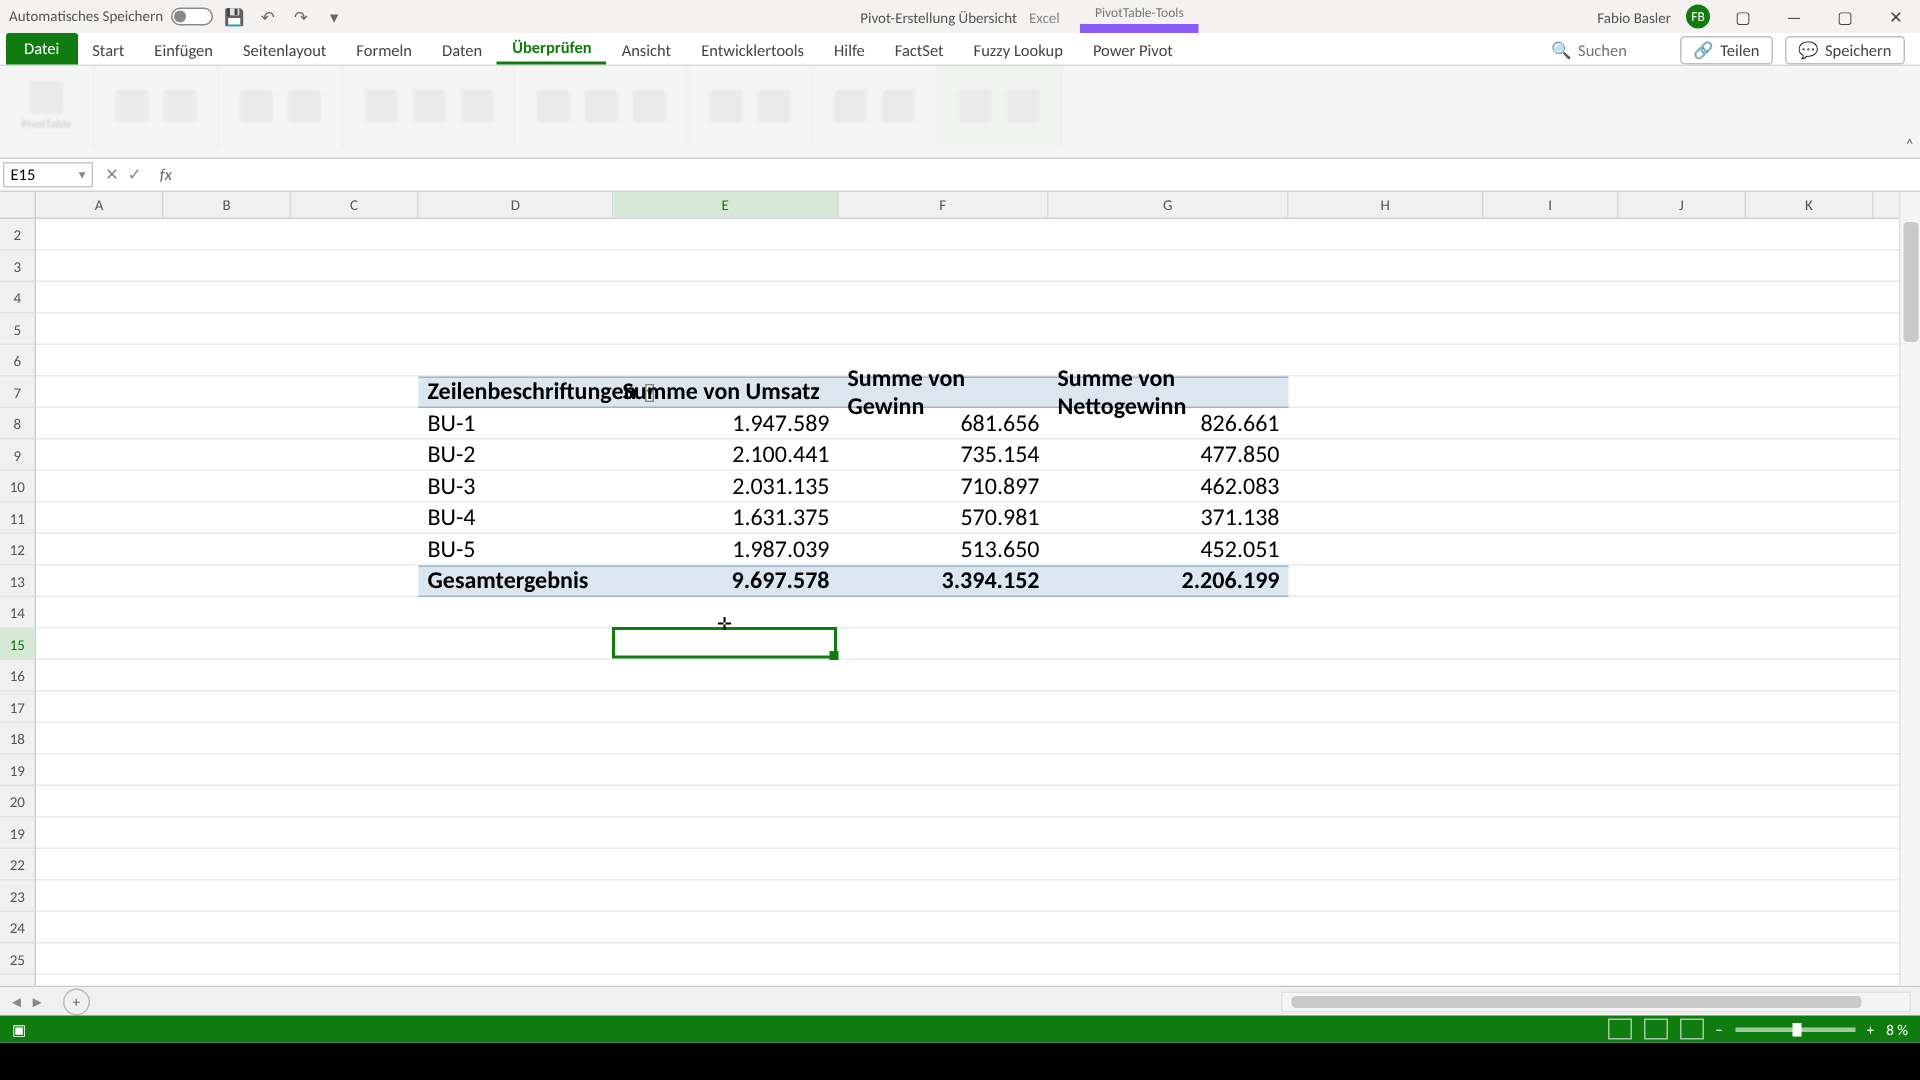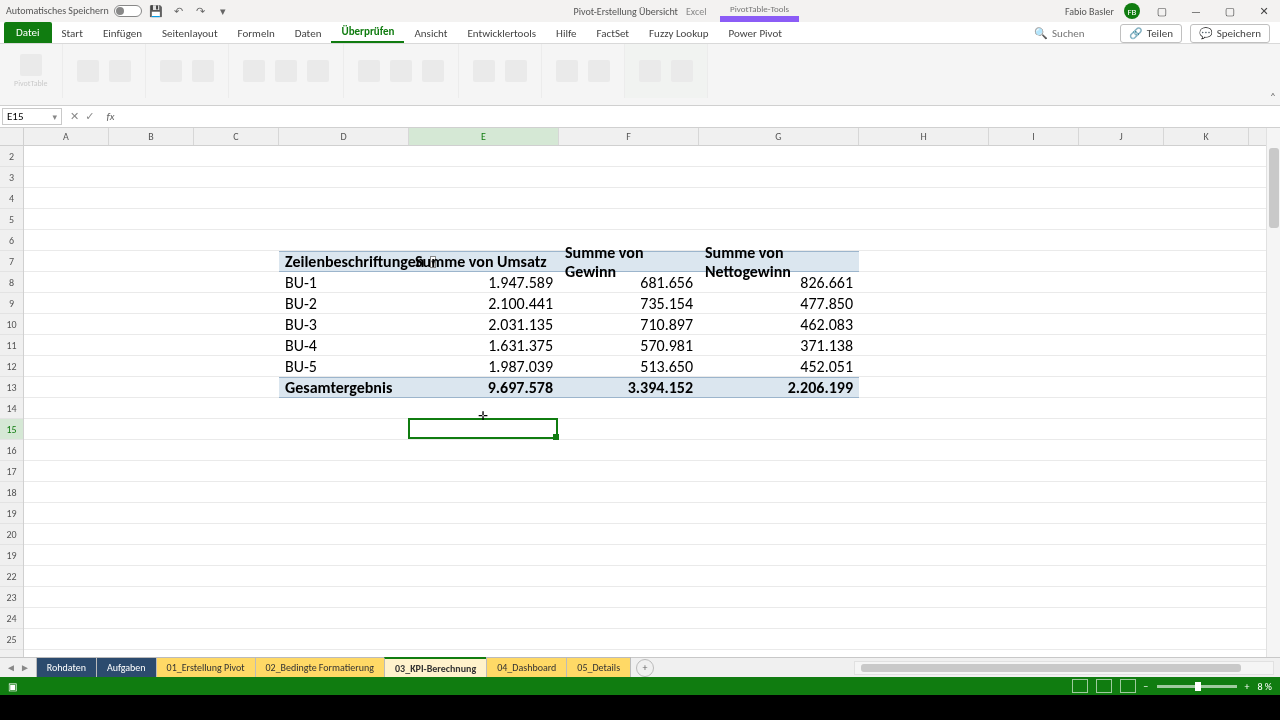--- a/index.html
+++ b/index.html
@@ -347,29 +347,20 @@
     <div class="v-scroll">
         <div class="v-thumb"></div>
       </div>
   </div>
 
   <div class="sheet-bar">
     <div class="sheet-nav">
       <span>◄</span>
       <span>►</span>
     </div>
-    <div id="sheet-tabs" style="display:flex;">
-        <div class="sheet-tab dark">Rohdaten</div>
-        <div class="sheet-tab dark">Aufgaben</div>
-        <div class="sheet-tab yellow">01_Erstellung Pivot</div>
-        <div class="sheet-tab yellow">02_Bedingte Formatierung</div>
-        <div class="sheet-tab yellow active">03_KPI-Berechnung</div>
-        <div class="sheet-tab yellow">04_Dashboard</div>
-        <div class="sheet-tab yellow">05_Details</div>
-      </div>
     <div class="add-sheet">+</div>
     <div class="h-scroll">
         <div class="h-thumb"></div>
       </div>
   </div>
 
   <div class="status">
     <span>▣</span>
     <div class="right">
       <span class="view-btn"></span>

